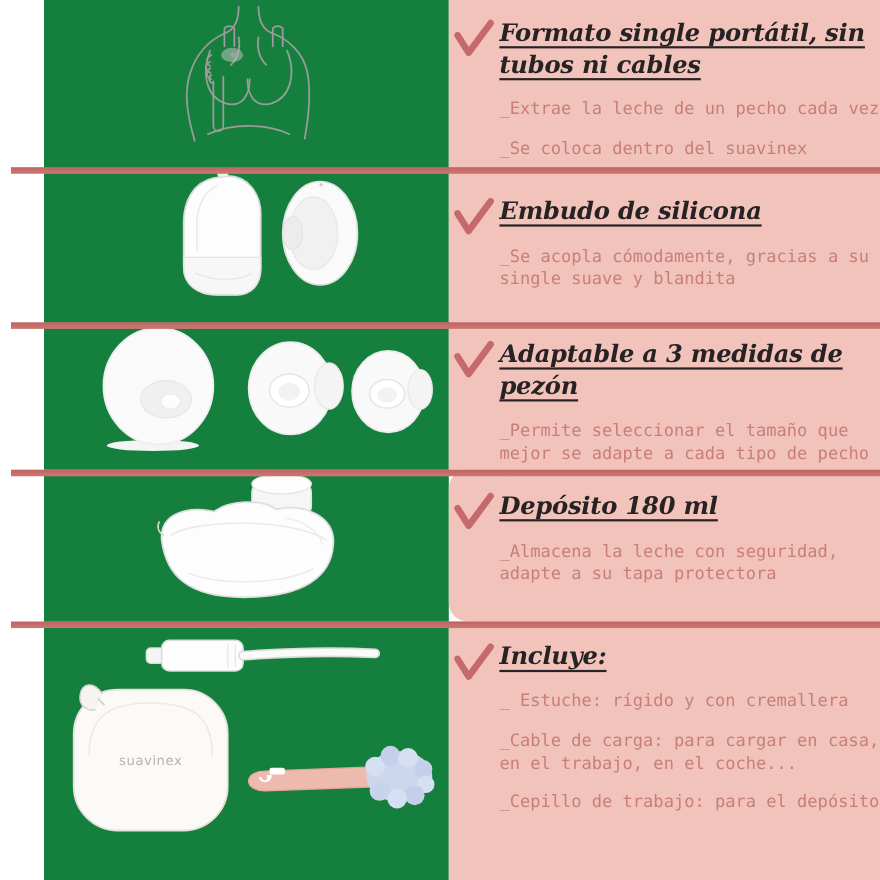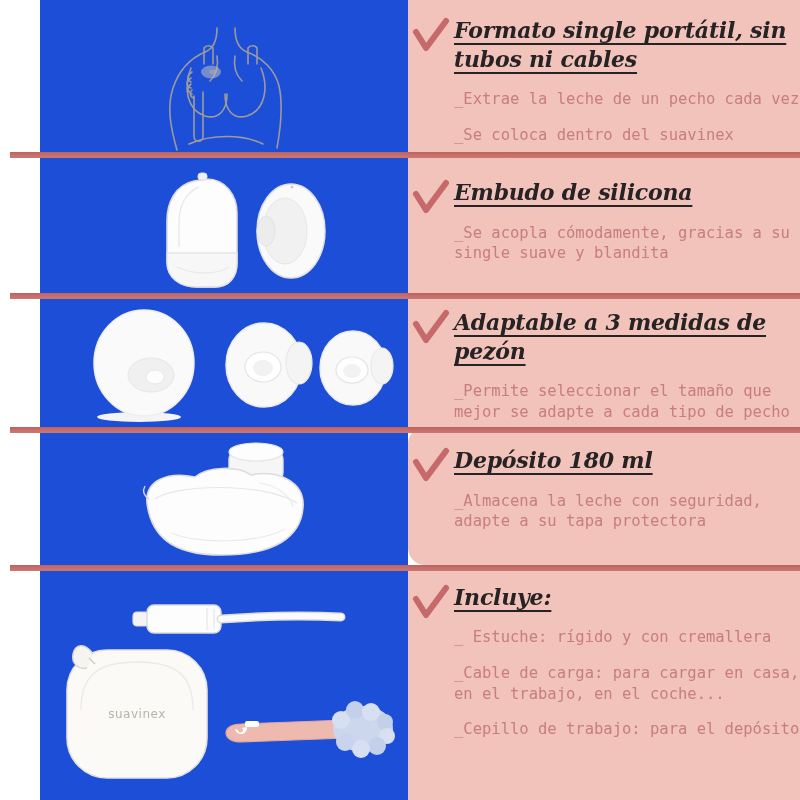--- a/index.html
+++ b/index.html
@@ -8,21 +8,21 @@
   .page { position:relative; width:800px; height:800px; background:#ffffff; overflow:hidden; }
 
   .rows { display:flex; flex-direction:column; width:736px; height:800px;padding-left:40px; }
   .row { display:flex; width:800px; }
   .row-1 { height:152px; }
   .row-2 { height:141px; }
   .row-3 { height:134px; }
   .row-4 { height:138px; }
   .row-5 { height:235px; }
 
-  .img-area { width:368px; flex:0 0 368px; background:#1d4ed8; display:flex; align-items:flex-end; justify-content:center; }
+  .img-area { width:368px; flex:0 0 368px; background:#15803d; display:flex; align-items:flex-start; justify-content:center; }
   .text-area { flex:1; background:#f1c3bb; display:flex; align-items:flex-start; }
 
   .check-col { width:46px; flex:0 0 46px; padding-left:5px; }
   .check-col svg { display:block; margin-top:2px; }
 
   .pad-1 { padding-top:16px; }
   .pad-2 { padding-top:26px; }
   .pad-3 { padding-top:15px; }
   .pad-4 { padding-top:19px;border-radius:17px; }
   .pad-5 { padding-top:18px; }

